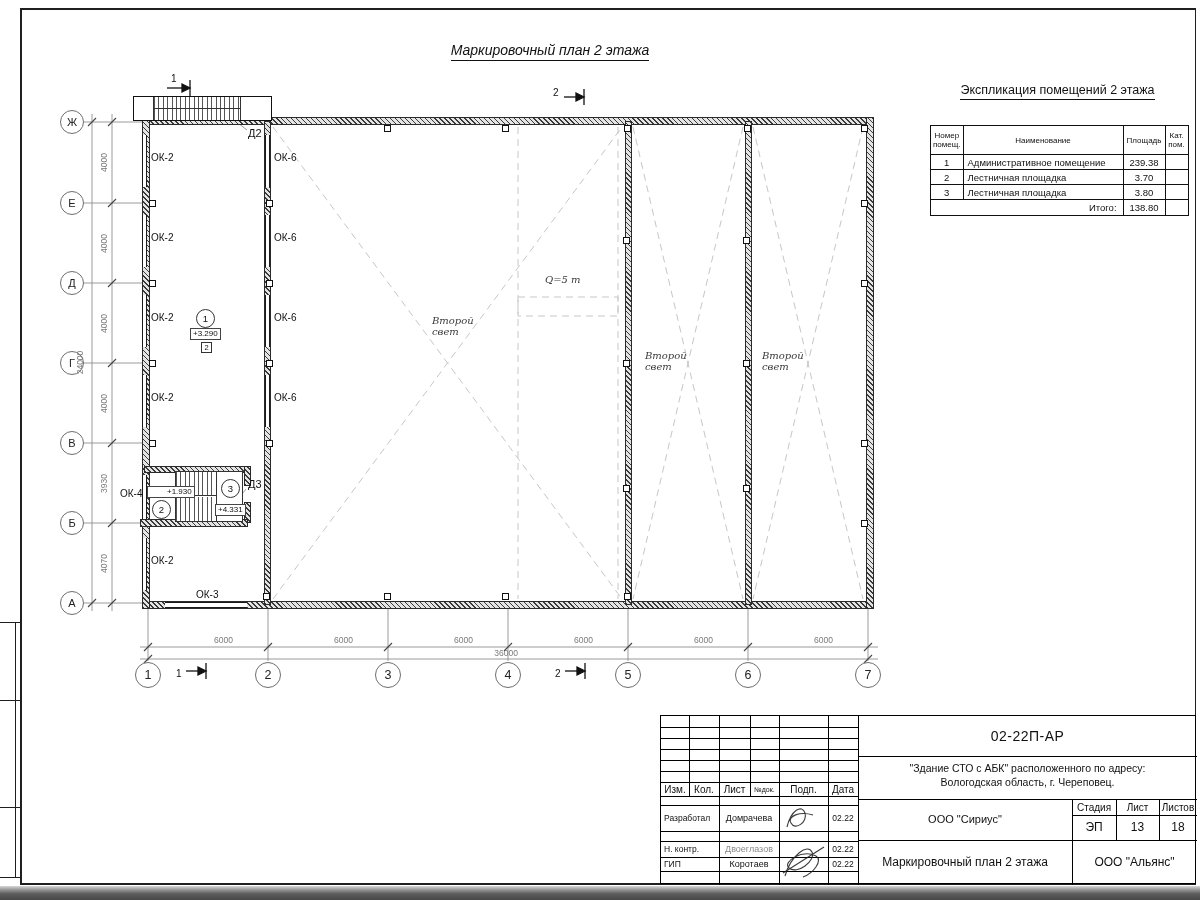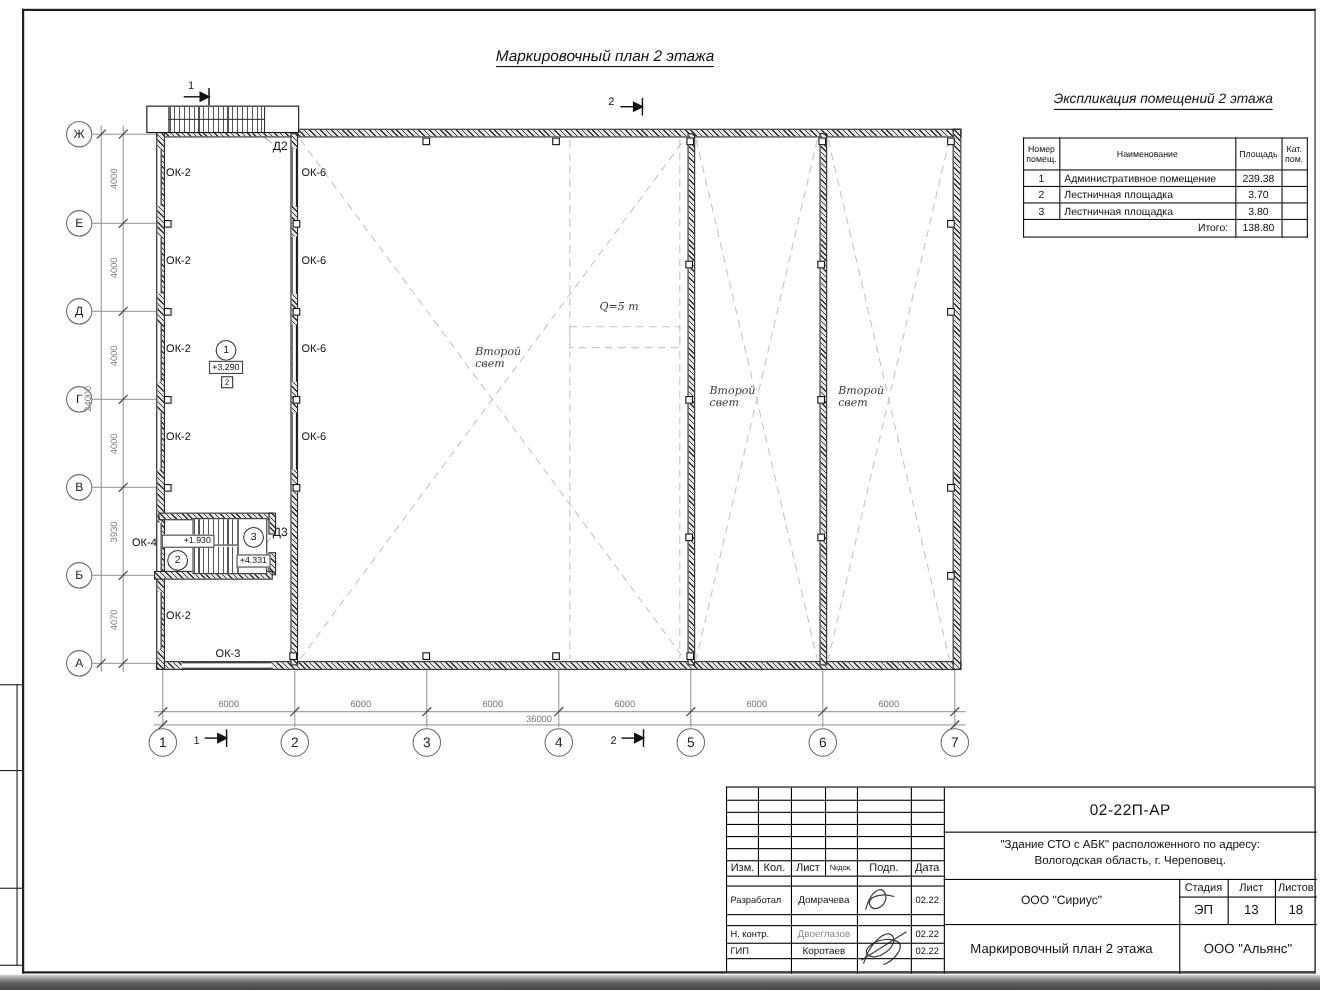--- a/index.html
+++ b/index.html
@@ -6,35 +6,35 @@
   .page{position:relative;width:1200px;height:900px;background:#fff;overflow:hidden;
         font-family:"Liberation Sans",sans-serif;color:#111;}
   .abs{position:absolute;}
   .frame{position:absolute;background:#1f1f1f;}
   
   .wall{position:absolute;background:repeating-linear-gradient(45deg,#3a3a3a 0,#3a3a3a 1px,#e4e4e4 1px,#e4e4e4 3.5px);outline:0.8px solid #2a2a2a;}
   .win-v{position:absolute;width:5px;background:#fff;border-left:1.4px solid #1a1a1a;border-right:1.4px solid #1a1a1a;box-sizing:border-box;}
   .win-h{position:absolute;height:6px;background:#fff;border-top:1.4px solid #1a1a1a;border-bottom:1.4px solid #1a1a1a;box-sizing:border-box;}
   .lbl{position:absolute;font-size:10px;white-space:nowrap;color:#111;}
   .lbl-door{font-size:11px;}
-  .dimtext{position:absolute;font-size:8.5px;color:#7a7a7a;text-align:center;line-height:10px;}
+  .dimtext{position:absolute;font-size:8.5px;color:#7a7a7a;text-align:right;line-height:10px;}
   .vdim{position:absolute;width:44px;height:11px;text-align:center;font-size:8.5px;color:#7a7a7a;transform:rotate(-90deg);line-height:11px;}
   .axis-c{position:absolute;width:24px;height:24px;border:1px solid #6e6e6e;border-radius:50%;background:#fff;display:flex;align-items:center;justify-content:center;font-size:11px;color:#222;box-sizing:border-box;}
   .axis-c2{width:26px;height:26px;font-size:12.5px;border-width:1.2px;}
   .col-sq{position:absolute;width:7px;height:7px;border:1.2px solid #111;background:#fff;box-sizing:border-box;}
   .mark-circle{position:absolute;width:19px;height:19px;border:1px solid #333;border-radius:50%;background:#fff;display:flex;align-items:center;justify-content:center;font-size:9.5px;box-sizing:border-box;}
   .elev{position:absolute;font-size:8px;border:0.8px solid #444;background:#fff;padding:0 2px;line-height:9.5px;white-space:nowrap;}
   .sqmark{position:absolute;width:11px;height:11px;border:0.9px solid #333;background:#fff;font-size:7.5px;display:flex;align-items:center;justify-content:center;box-sizing:border-box;}
   .serif-i{position:absolute;font-family:"DejaVu Serif",serif;font-style:italic;font-size:10px;color:#3a3a3a;line-height:11px;}
   .treads-h{position:absolute;background:repeating-linear-gradient(90deg,#555 0,#555 1px,transparent 1px,transparent 4.4px);}
   .sec-lbl{position:absolute;font-size:10px;color:#111;}
   
   .sheet-title{position:absolute;text-align:center;font-style:italic;font-size:14px;}
   .sheet-title span,.expl-title span{display:inline-block;border-bottom:1px solid #111;padding-bottom:2px;}
-  .expl-title{position:absolute;text-align:center;font-style:italic;font-size:12.5px;}
+  .expl-title{position:absolute;text-align:center;font-size:12.5px;}
   
   table.expl{position:absolute;left:930px;top:125px;border-collapse:collapse;table-layout:fixed;background:#fff;border:1.6px solid #111;}
   table.expl td{border:1px solid #111;font-size:9.5px;text-align:center;padding:0 2px;overflow:hidden;}
   table.expl tr.hdr td{font-size:8px;line-height:9px;height:28px;border-bottom:1.8px solid #111;}
   table.expl tr.dat td{height:14px;}
   table.expl tr.tot td{height:15px;}
   table.expl td.nm{text-align:left;padding-left:4px;}
   table.expl td.tot-l{text-align:right;padding-right:6px;}
   
   .notes{position:absolute;left:966px;top:633px;width:232px;font-size:9.5px;line-height:12px;}

